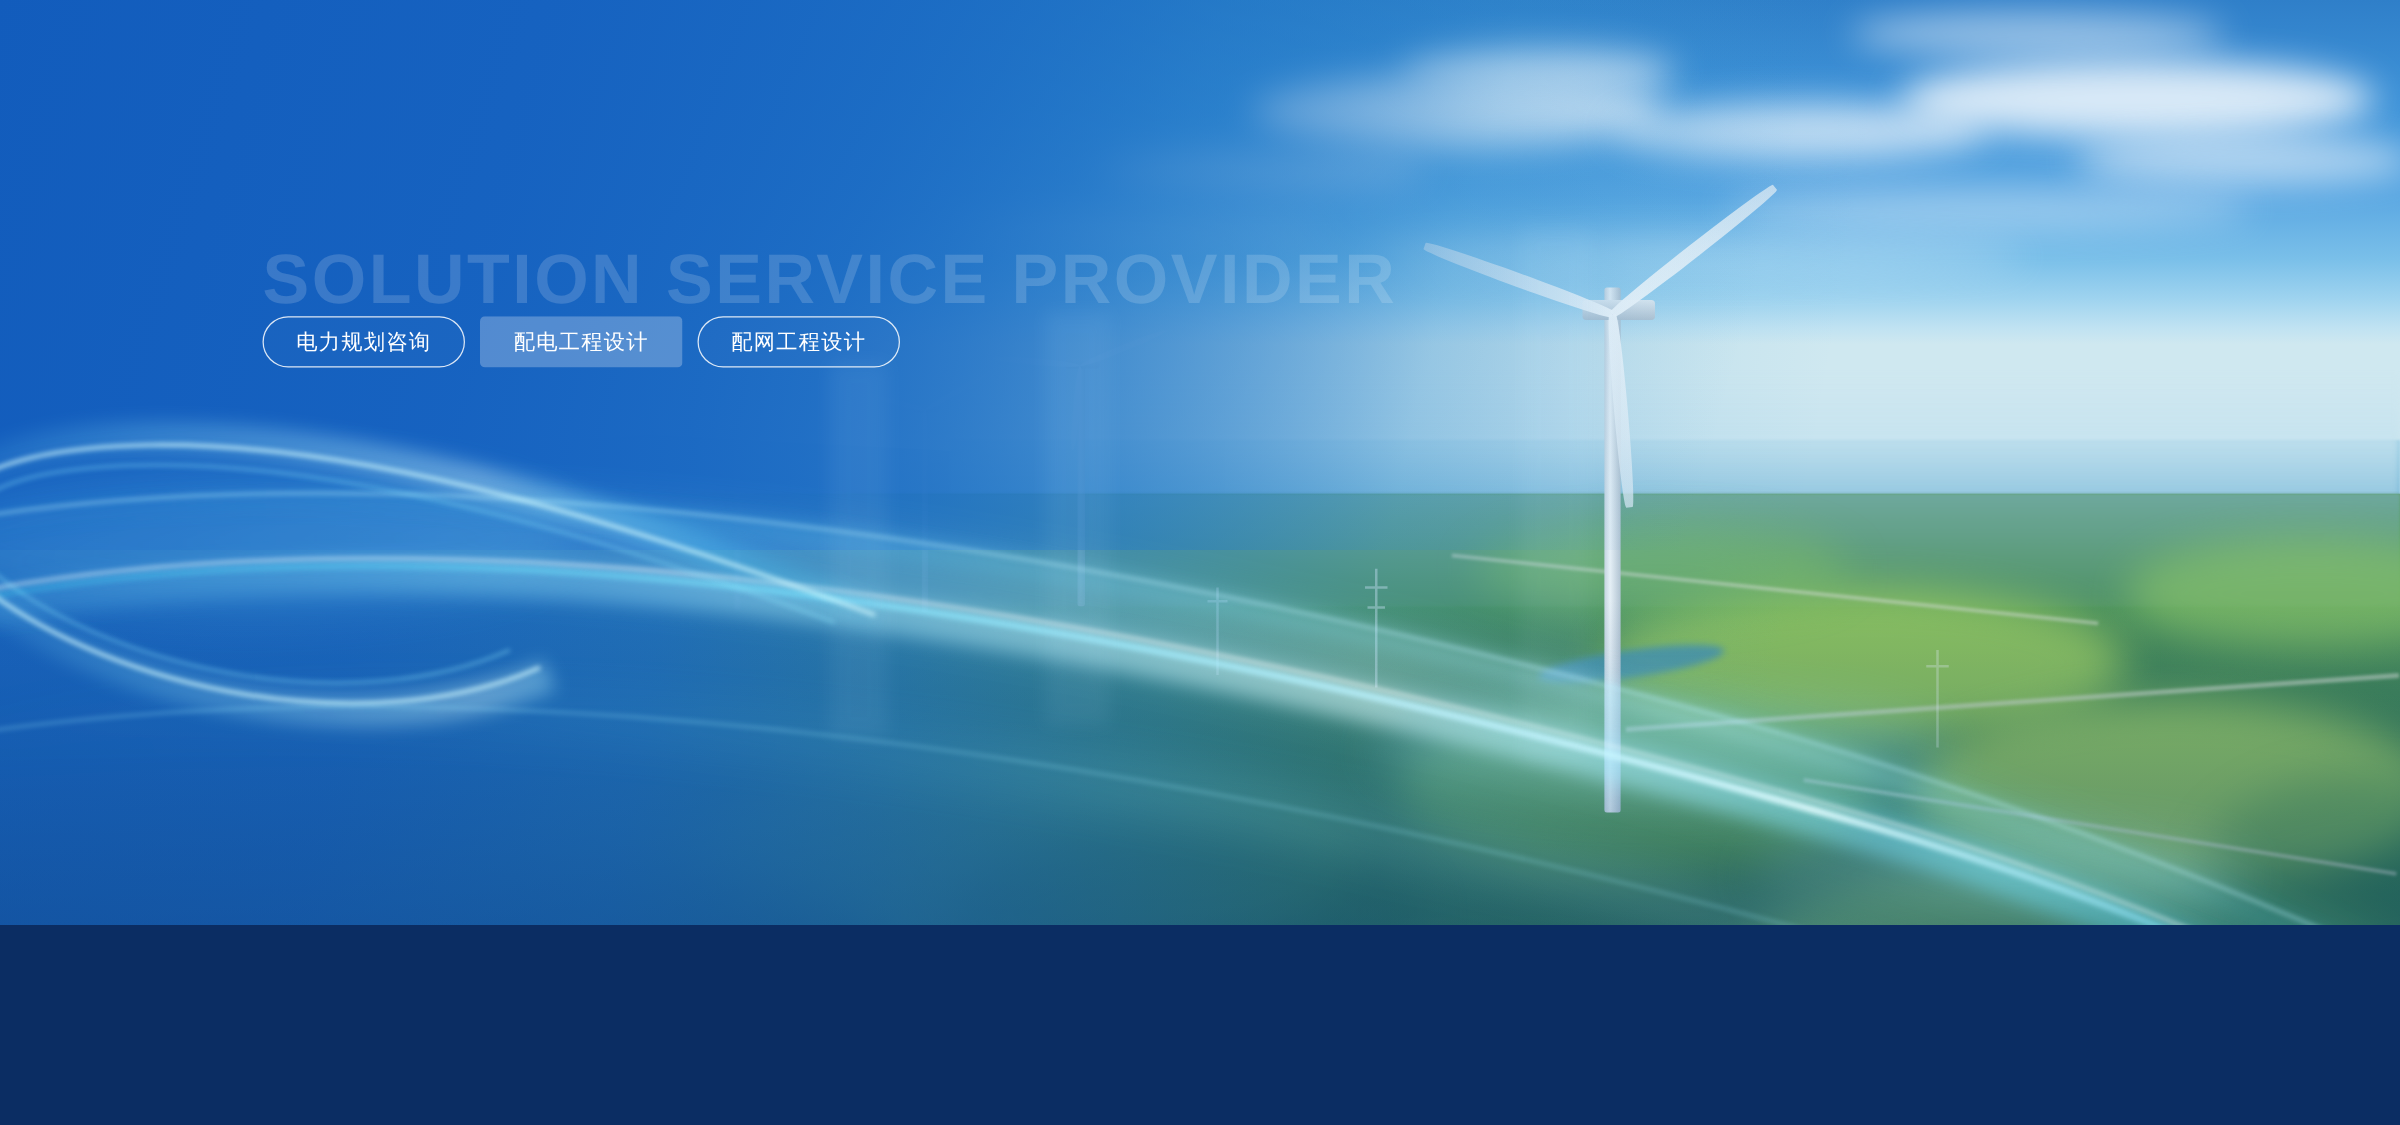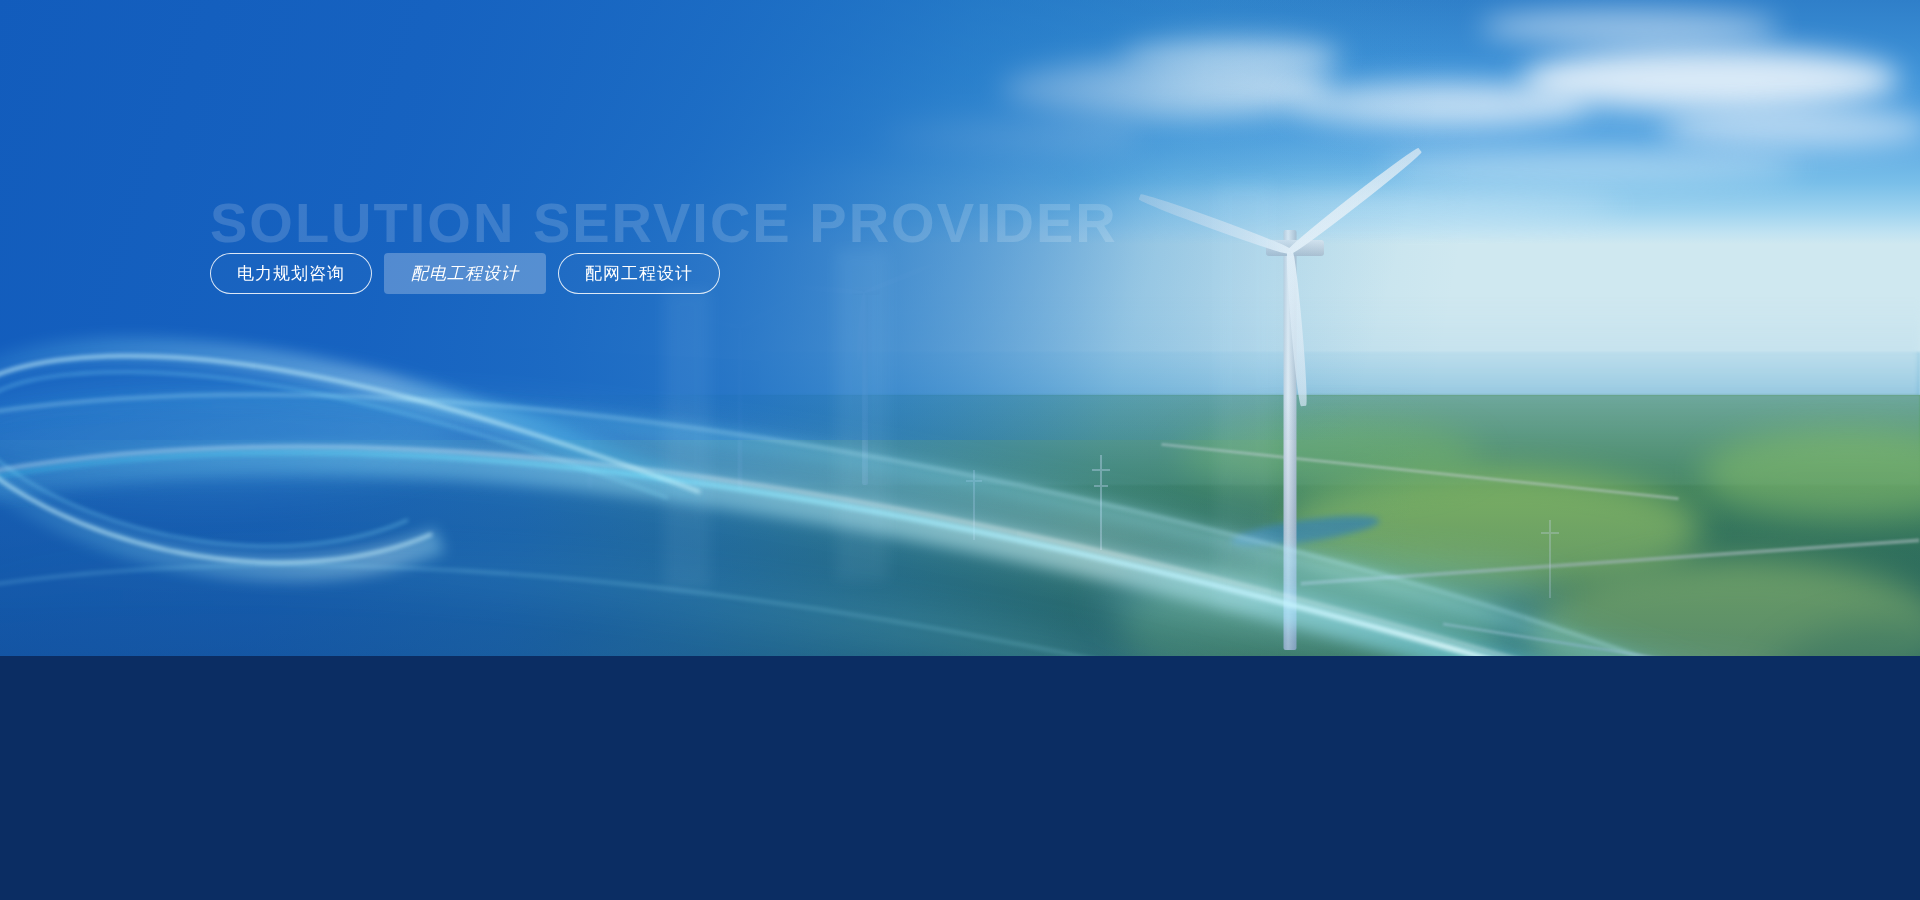--- a/index.html
+++ b/index.html
@@ -1,19 +1,19 @@
 <!DOCTYPE html>
 <html lang="zh"><head>
 <meta charset="utf-8">
 <title>Hero Banner</title>
 <style>
   html,body{margin:0;padding:0;background:#0b2d63;}
   *{box-sizing:border-box;}
   .stage{
-    position:relative;width:1920px;height:656px;overflow:hidden;
+    position:relative;width:1920px;height:740px;overflow:hidden;
     font-family:"Liberation Sans","DejaVu Sans",sans-serif;
     background:#6d28d9;
   }
   .layer{position:absolute;inset:0;}
 
   
   .sky{
     background:
       linear-gradient(to bottom,
         #2f7fc9 0%,
@@ -169,21 +169,20 @@
   }
   .tag.outline{
     border:1px solid rgba(255,255,255,.85);
     border-radius:21px;
     background:rgba(255,255,255,.02);
   }
   .tag.solid{
     border:1px solid rgba(255,255,255,.0);
     border-radius:4px;
     background:rgba(255,255,255,.26);
-    font-style:italic;
   }
   .tag.plain{
     border:1px solid rgba(255,255,255,.0);
     background:transparent;border-radius:4px;
   }
   .tag.outline-sq{
     border:1px solid rgba(255,255,255,.8);
     border-radius:4px;background:rgba(255,255,255,.04);
   }
 </style>

